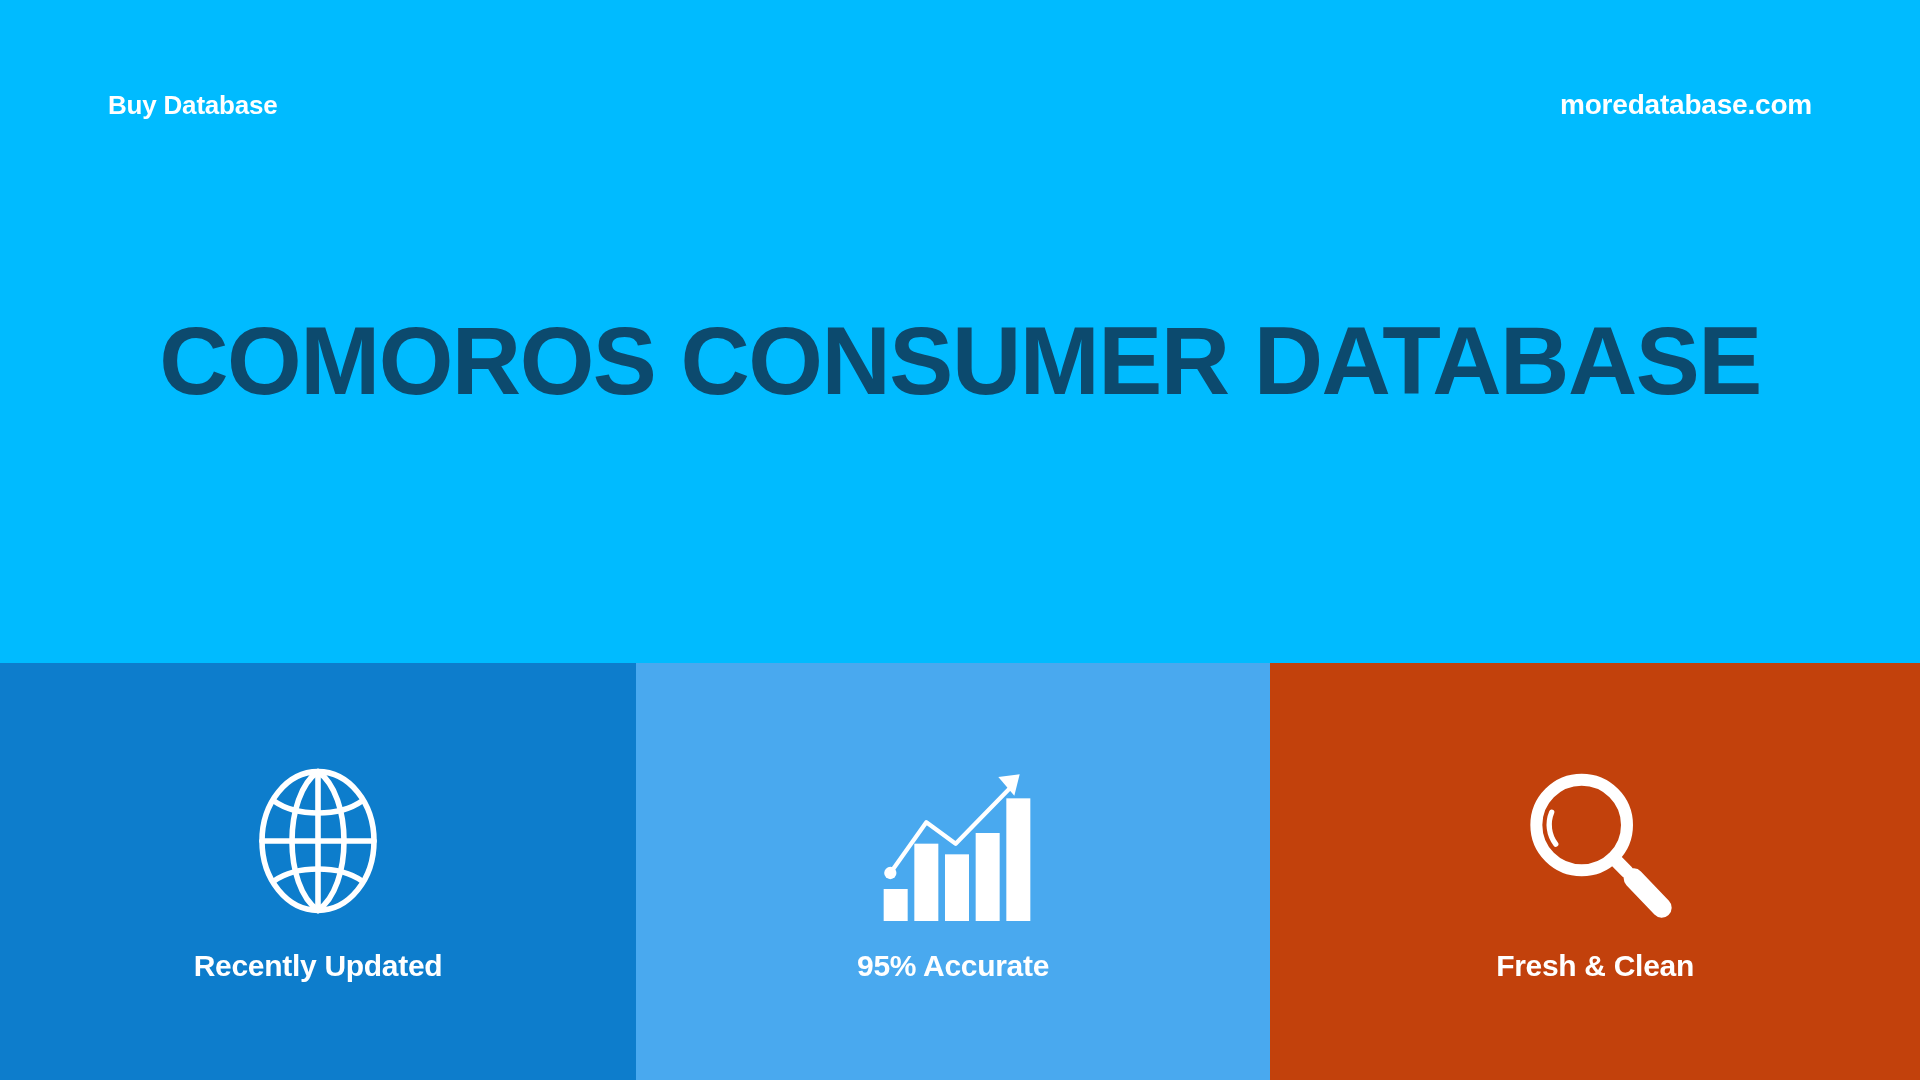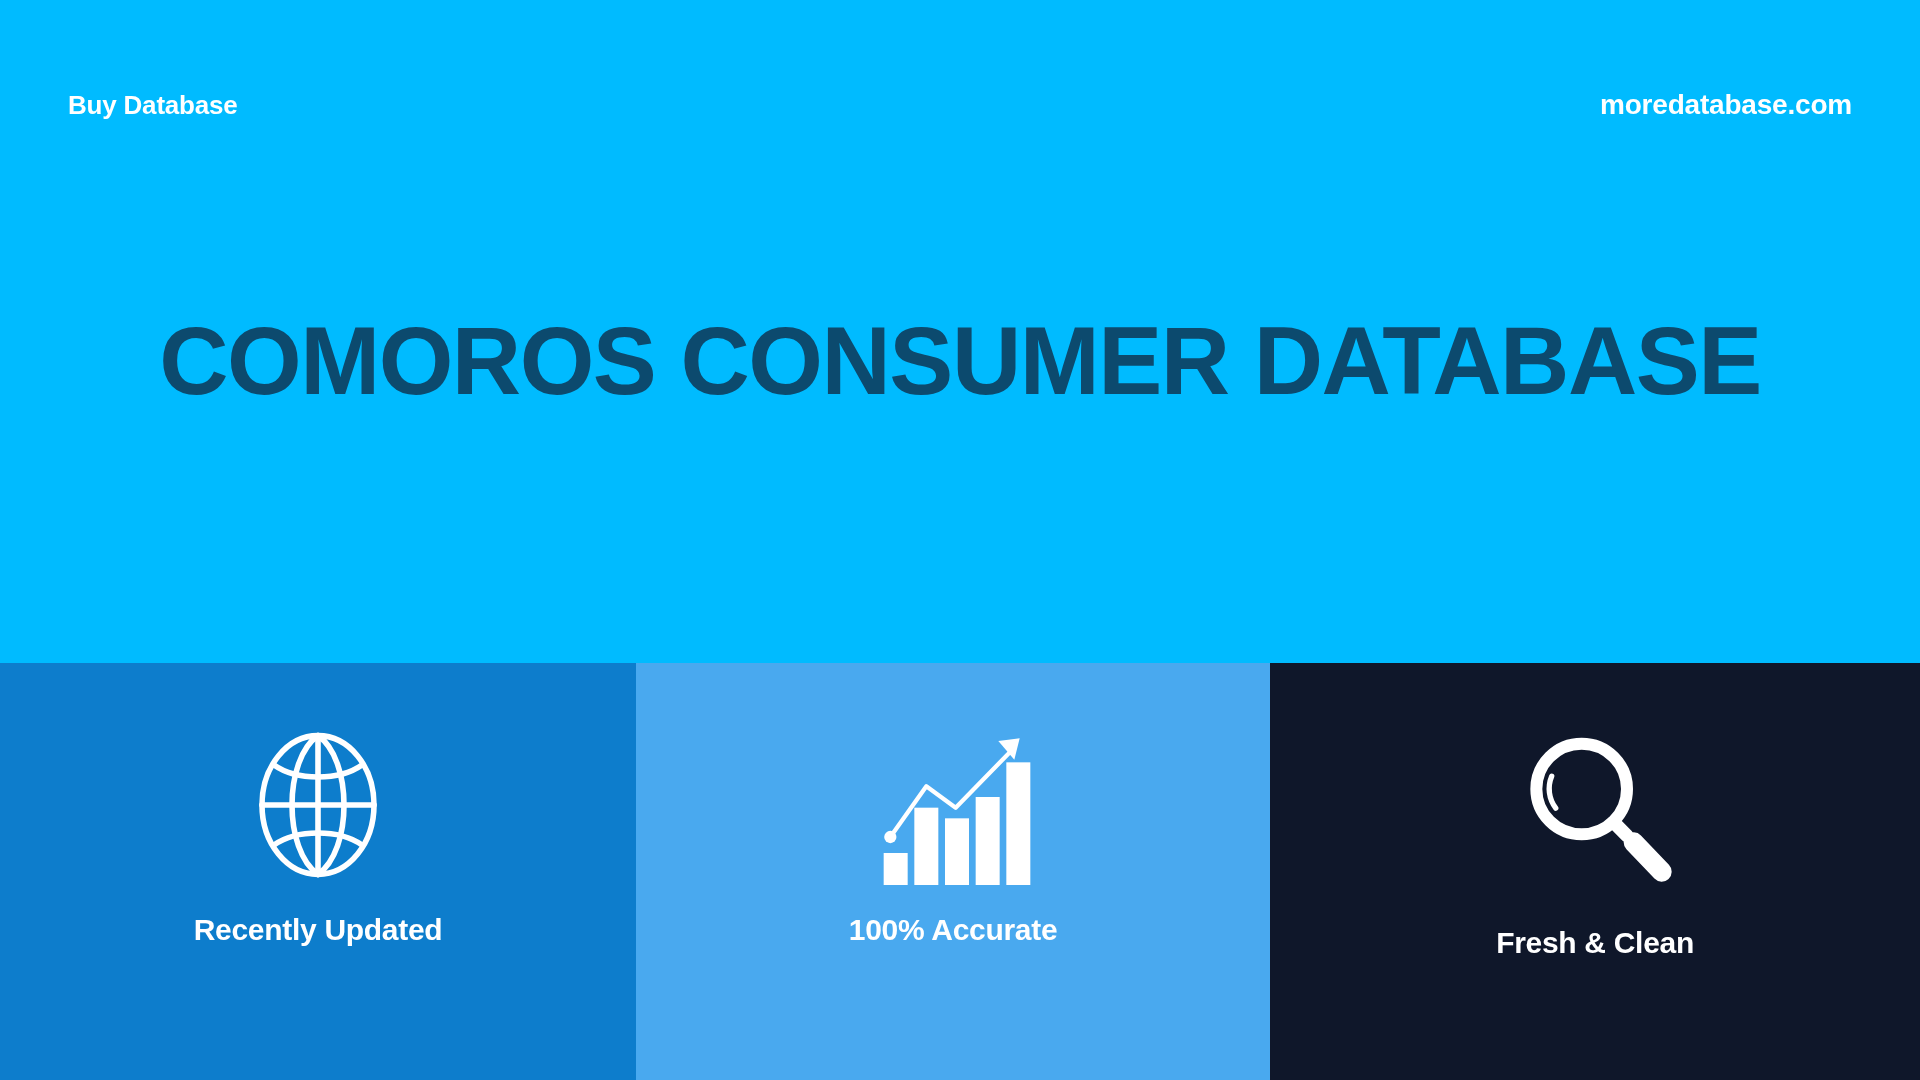--- a/index.html
+++ b/index.html
@@ -32,21 +32,21 @@
 
   .top-bar {
     position: absolute;
     top: 0;
     left: 0;
     width: 100%;
     height: 210px;
     display: flex;
     align-items: center;
     justify-content: space-between;
-    padding: 0 68px;
+    padding: 0 108px;
   }
 
   .brand-label {
     color: #ffffff;
     font-size: 26px;
     font-weight: bold;
     letter-spacing: -0.2px;
     white-space: nowrap;
   }
 
@@ -84,27 +84,27 @@
     width: 100%;
     height: 417px;
     flex: 0 0 417px;
   }
 
   .feature {
     display: flex;
     flex-direction: column;
     align-items: center;
     justify-content: flex-start;
-    padding-top: 62px;
+    padding-top: 98px;
     position: relative;
   }
 
   .feature-1 { width: 641px;  background: #0D7DCC; }
   .feature-2 { width: 639px;  background: #49A9EF; }
-  .feature-3 { width: 655px;  background: #0f172a; gap: 13px; }
+  .feature-3 { width: 655px;  background: #c2410c; }
 
   .feature-icon {
     width: 160px;
     height: 160px;
     display: flex;
     align-items: center;
     justify-content: center;
   }
 
   .feature-icon svg {
@@ -179,21 +179,21 @@
             <rect x="100" y="28" width="18" height="92"></rect>
           </g>
 
           <path d="M13 84 L40 46 L62 62 L105 18" fill="none" stroke="#ffffff" stroke-width="3.2" stroke-linejoin="round" stroke-linecap="round"></path>
 
           <circle cx="13" cy="84" r="4.6" fill="#ffffff"></circle>
 
           <path d="M94 12 L110 10 L106 26 Z" fill="#ffffff"></path>
         </svg>
       </div>
-      <div class="feature-label">100% Accurate</div>
+      <div class="feature-label">95% Accurate</div>
     </div>
 
     <div class="feature feature-3">
       <div class="feature-icon">
         <svg viewBox="0 0 120 120" xmlns="http://www.w3.org/2000/svg">
 
           <circle cx="50" cy="48" r="34" fill="none" stroke="#ffffff" stroke-width="9"></circle>
 
           <path d="M28 58 A 24 24 0 0 1 30 34" fill="none" stroke="#ffffff" stroke-width="4" stroke-linecap="round" transform="rotate(-12 50 48)"></path>
 

